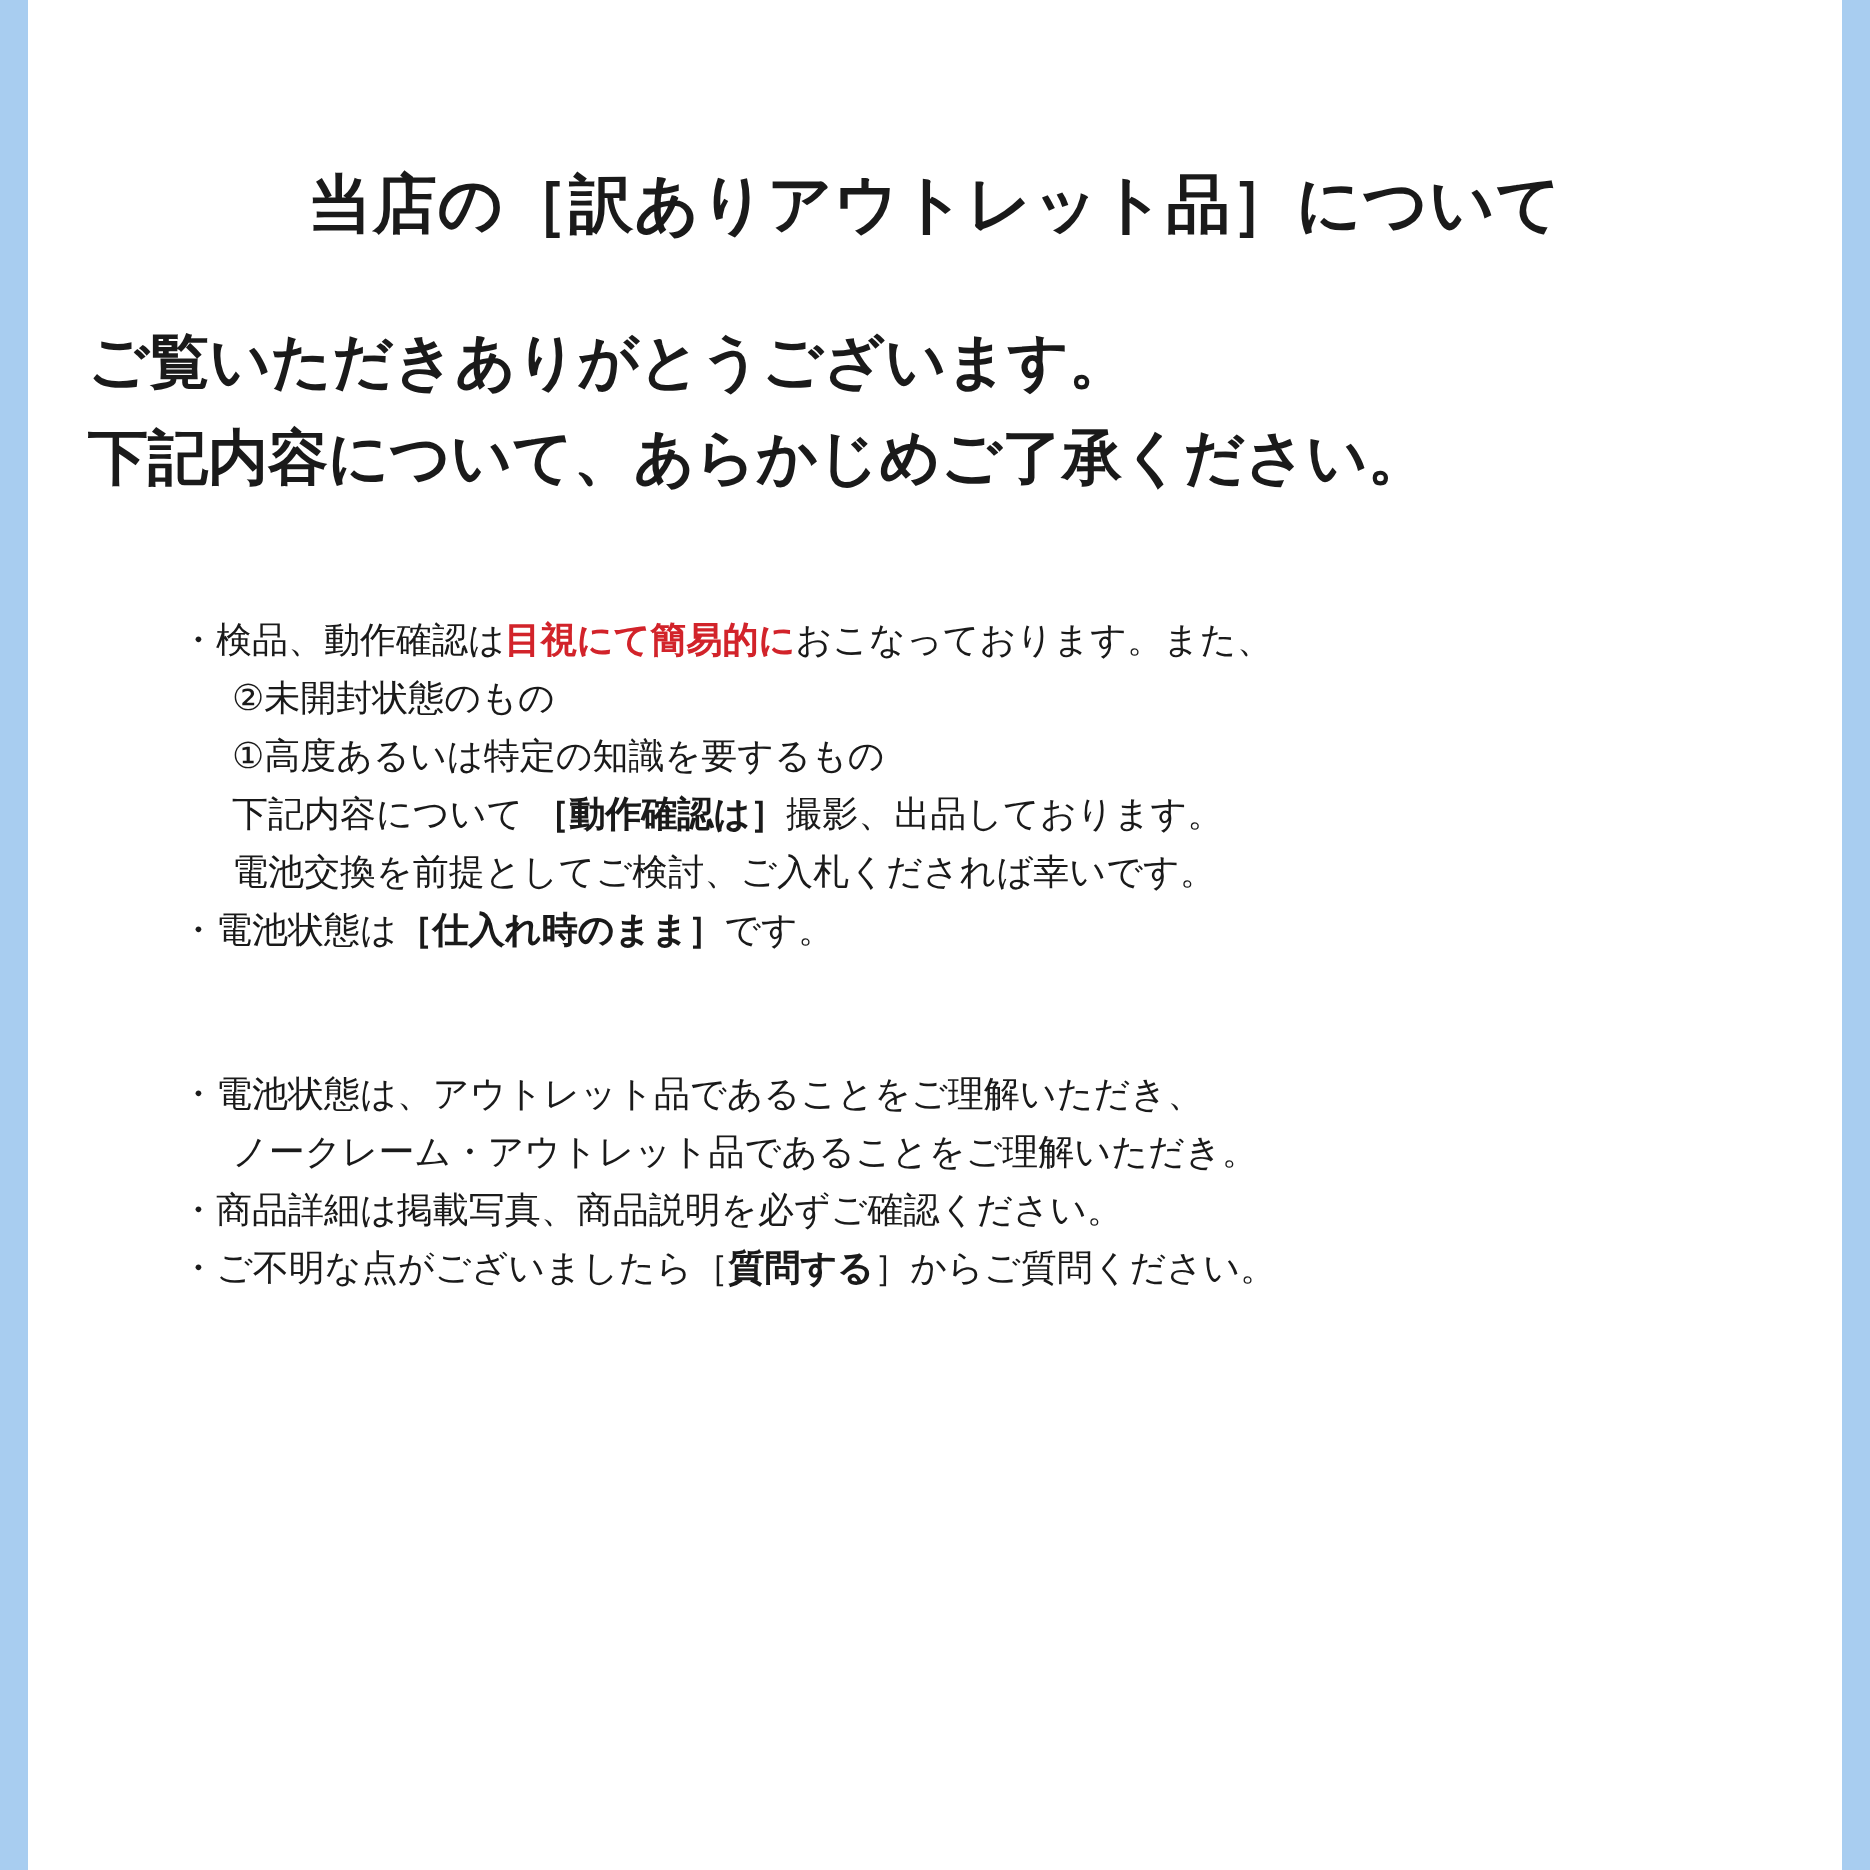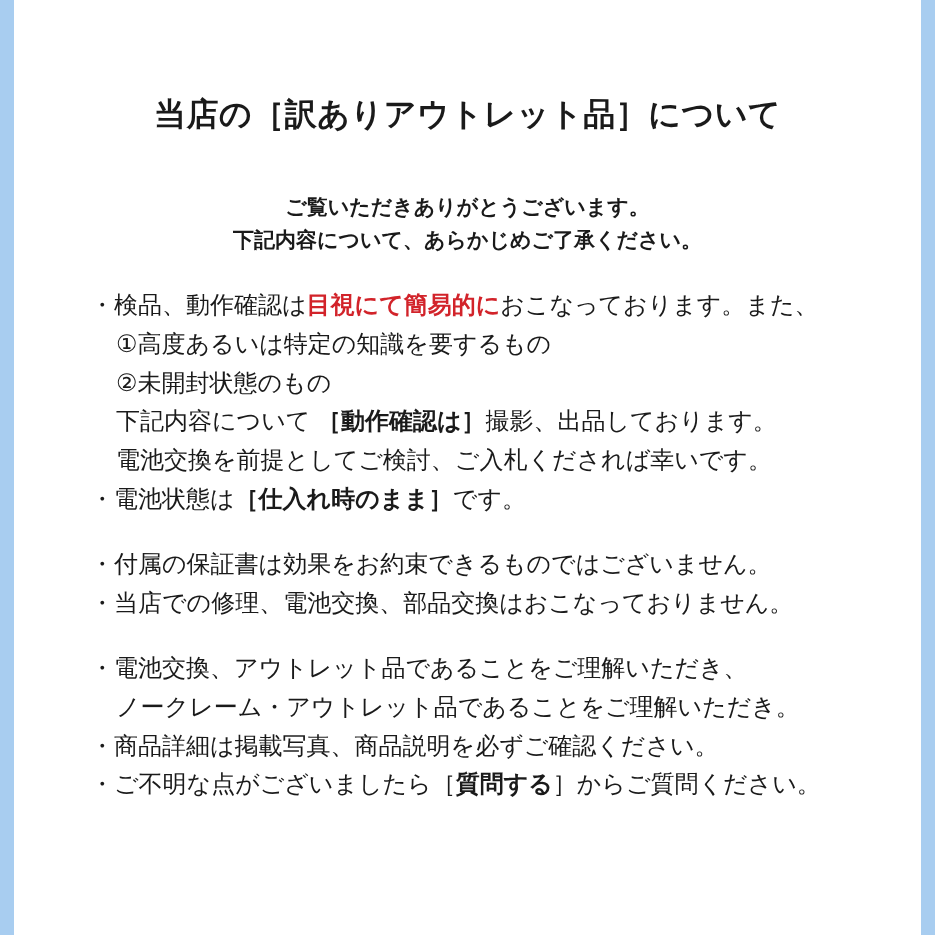--- a/index.html
+++ b/index.html
@@ -24,37 +24,37 @@
   .inner {
     padding: 62px 30px 0 30px;
     box-sizing: border-box;
     height: 100%;
   }
   .title {
     text-align: center;
     font-size: 32px;
     font-weight: bold;
     letter-spacing: 0.5px;
-    margin: 32px 0 0 0;
+    margin: 20px 0 0 0;
     line-height: 1.3;
   }
   .lead {
-    text-align: center;
-    font-size: 21px;
+    text-align: left;
+    font-size: 30px;
     font-weight: bold;
-    margin-top: 54px;
+    margin-top: 34px;
     line-height: 1.6;
   }
   .lead div {
     white-space: nowrap;
   }
   .body {
-    margin-top: 29px;
+    margin-top: 52px;
     padding-left: 46px;
-    font-size: 24px;
+    font-size: 18px;
     line-height: 1.62;
   }
   .blk {
     margin-bottom: 0;
   }
   .gap {
     height: 26px;
   }
   .ln {
     white-space: nowrap;
@@ -79,34 +79,30 @@
     <h1 class="title">当店の［訳ありアウトレット品］について</h1>
 
     <div class="lead">
       <div>ご覧いただきありがとうございます。</div>
       <div>下記内容について、あらかじめご了承ください。</div>
     </div>
 
     <div class="body" id="sections">
         <div class="blk">
           <div class="ln"><span>・</span><span>検品、動作確認は</span><span class="em-red" style="color: rgb(210, 35, 42);">目視にて簡易的に</span><span>おこなっております。また、</span></div>
+          <div class="ln indent"><span>②未開封状態のもの</span></div>
           <div class="ln indent"><span>①高度あるいは特定の知識を要するもの</span></div>
-          <div class="ln indent"><span>②未開封状態のもの</span></div>
           <div class="ln indent"><span>下記内容について </span><span class="em-bold">［動作確認は］</span><span>撮影、出品しております。</span></div>
           <div class="ln indent"><span>電池交換を前提としてご検討、ご入札くだされば幸いです。</span></div>
           <div class="ln"><span>・</span><span>電池状態は</span><span class="em-bold">［仕入れ時のまま］</span><span>です。</span></div>
         </div>
         <div class="gap"></div>
-        <div class="blk">
-          <div class="ln"><span>・</span><span>付属の保証書は効果をお約束できるものではございません。</span></div>
-          <div class="ln"><span>・</span><span>当店での修理、電池交換、部品交換はおこなっておりません。</span></div>
-        </div>
         <div class="gap"></div>
         <div class="blk">
-          <div class="ln"><span>・</span><span>電池交換、アウトレット品であることをご理解いただき、</span></div>
+          <div class="ln"><span>・</span><span>電池状態は、アウトレット品であることをご理解いただき、</span></div>
           <div class="ln indent"><span>ノークレーム・アウトレット品であることをご理解いただき。</span></div>
           <div class="ln"><span>・</span><span>商品詳細は掲載写真、商品説明を必ずご確認ください。</span></div>
           <div class="ln"><span>・</span><span>ご不明な点がございましたら［</span><span class="em-bold">質問する</span><span>］からご質問ください。</span></div>
         </div>
       </div>
 
   </div>
 </div>
 
 </body></html>

